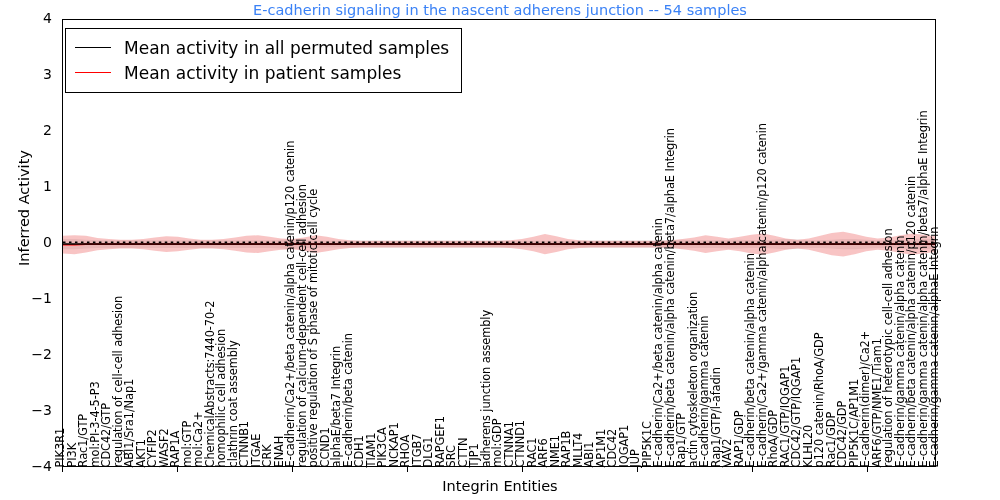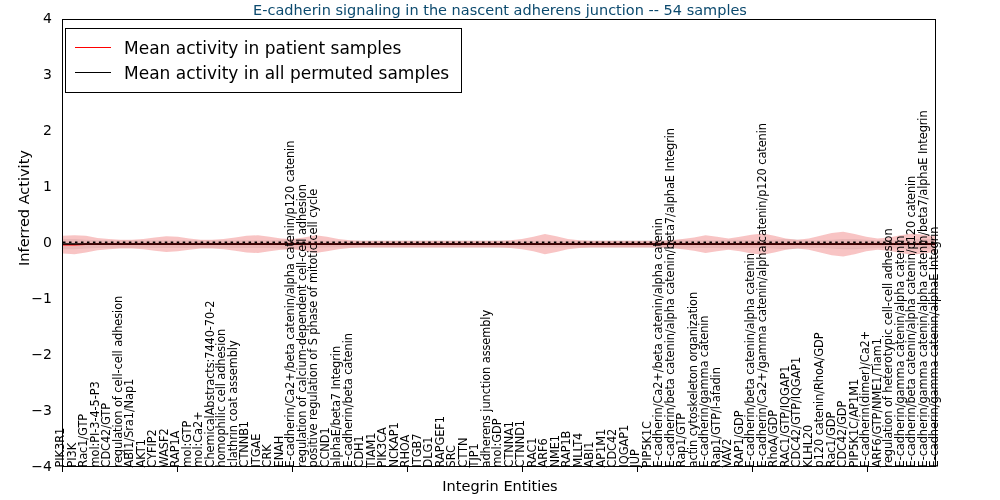--- a/index.html
+++ b/index.html
@@ -5,21 +5,21 @@
   html,body{margin:0;padding:0;}
   body{
     width:1000px;height:500px;background:#ffffff;
     font-family:"DejaVu Sans",sans-serif;
     overflow:hidden;position:relative;
   }
   #fig{position:absolute;left:0;top:0;width:1000px;height:500px;}
 
   .title{
     position:absolute;left:0;top:0;width:1000px;
-    text-align:center;font-size:14.5px;color:#0c4a6e;
+    text-align:center;font-size:14.5px;color:#3b82f6;
     line-height:18px;top:1px;
   }
 
   
   .axes{
     position:absolute;
     left:62px;top:19px;width:874px;height:448px;
     border:1.3px solid #000;box-sizing:border-box;
     background:#fff;overflow:visible;
   }
@@ -208,22 +208,22 @@
       <div class="xlab" style="left: 820.5px; top: 455.6px;">ARF6/GTP/NME1/Tiam1</div>
       <div class="xlab" style="left: 832px; top: 455.6px;">regulation of heterotypic cell-cell adhesion</div>
       <div class="xlab" style="left: 843.5px; top: 455.6px;">E-cadherin/gamma catenin/alpha catenin</div>
       <div class="xlab" style="left: 855px; top: 455.6px;">E-cadherin/beta catenin/alpha catenin/p120 catenin</div>
       <div class="xlab" style="left: 866.5px; top: 455.6px;">E-cadherin/gamma catenin/alpha catenin/beta7/alphaE Integrin</div>
       <div class="xlab" style="left: 878px; top: 455.6px;">E-cadherin/gamma catenin/alphaE Integrin</div>
     </div>
 
   <div class="legend">
     <div class="legend-row">
+      <span class="legend-line"></span>
+      <span class="legend-text">Mean activity in all permuted samples</span>
+    </div>
+    <div class="legend-row">
       <span class="legend-line red"></span>
       <span class="legend-text">Mean activity in patient samples</span>
     </div>
-    <div class="legend-row">
-      <span class="legend-line"></span>
-      <span class="legend-text">Mean activity in all permuted samples</span>
-    </div>
   </div>
 
 </div>
 
 </body></html>

